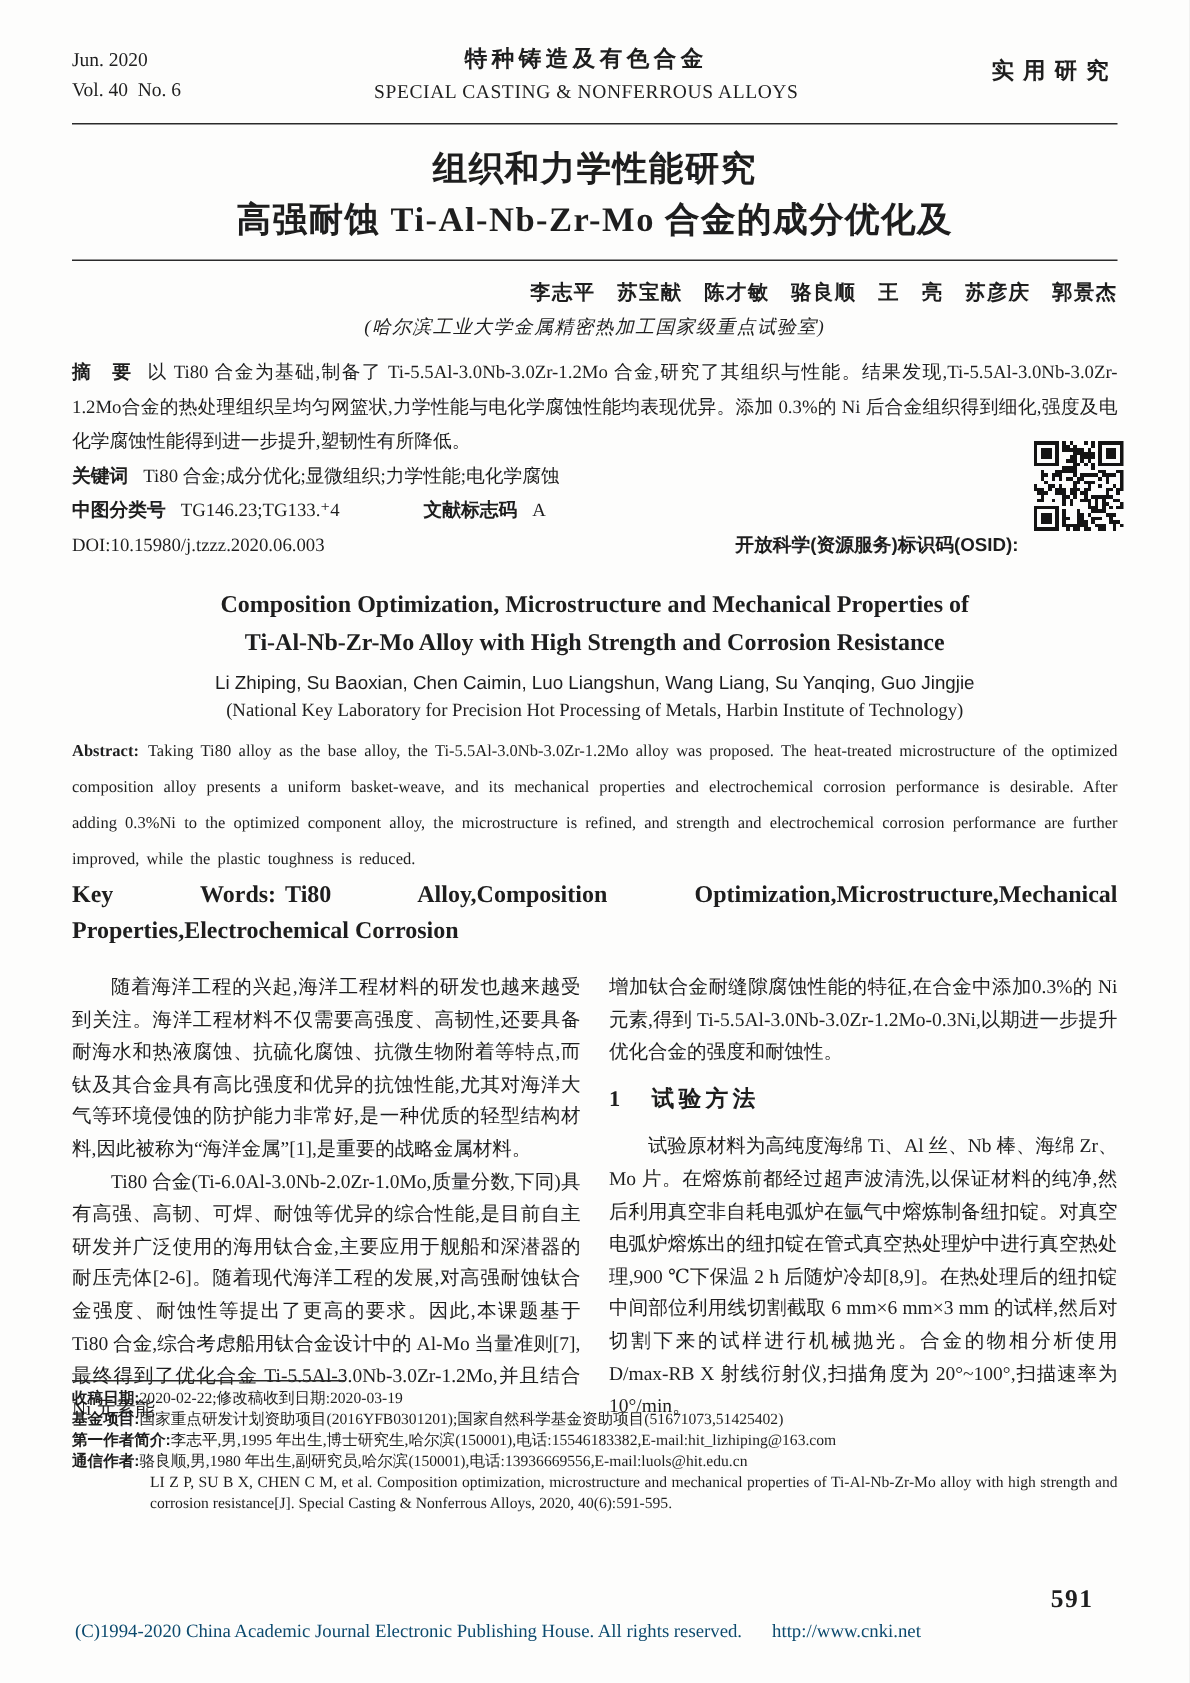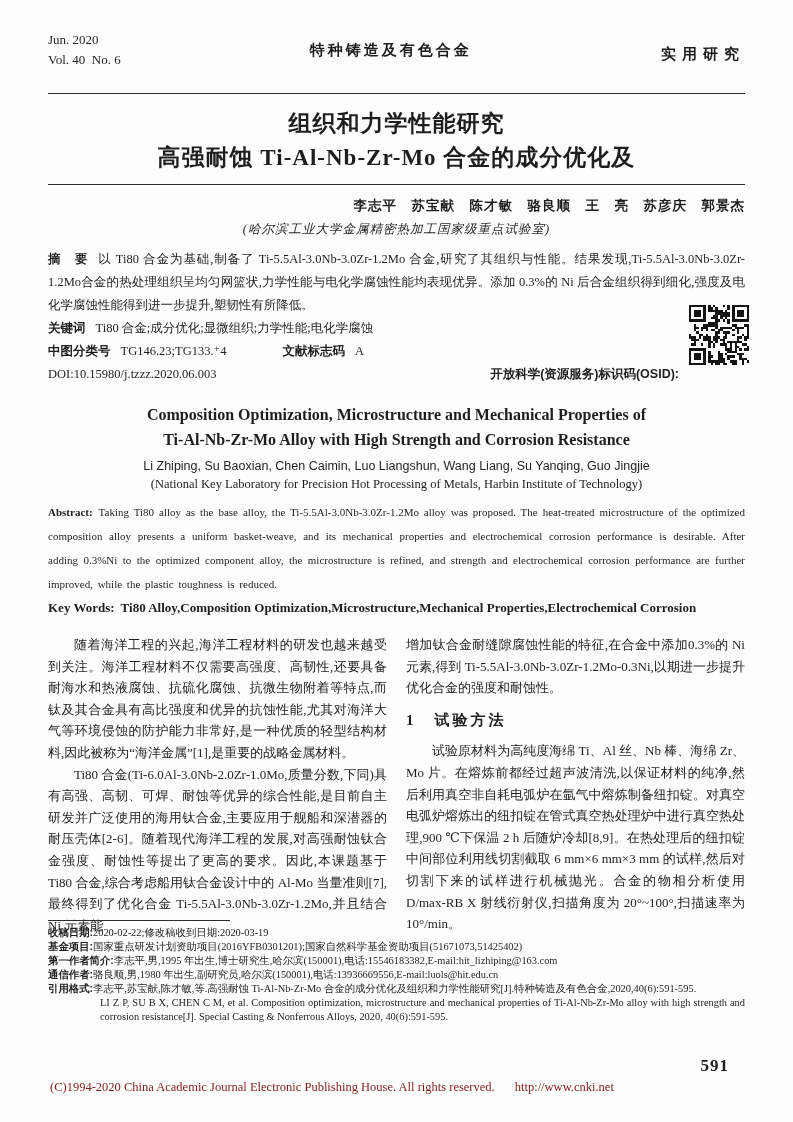--- a/index.html
+++ b/index.html
@@ -6,22 +6,22 @@
   html,body { background:#e8e8e8; }
   .page{
     position:relative; width:793px; height:1122px; margin:0 auto;
     background:#fdfdfc; color:#1e1e1e;
     font-family:"Liberation Serif","DejaVu Serif",serif;
     overflow:hidden;
   }
   .inner{ padding:30px 48px 0 48px; }
 
   
-  .jheader{ display:flex; justify-content:space-between; align-items:center;
-            border-bottom:1.5px solid #2b2b2b; padding-bottom:23px; }
+  .jheader{ display:flex; justify-content:space-between; align-items:flex-start;
+            border-bottom:1.5px solid #2b2b2b; padding-bottom:11px; }
   .jh-left{ font-size:13px; line-height:20px; white-space:nowrap; }
   .jh-center{ text-align:center; flex:1; }
   .jh-center .cn{ font-size:15px; letter-spacing:3px; font-weight:600; line-height:21px; }
   .jh-center .en{ font-size:13px; letter-spacing:.4px; line-height:20px; }
   .jh-right{ font-family:"Liberation Sans","DejaVu Sans",sans-serif; font-weight:bold;
              font-size:15px; letter-spacing:6px; padding-top:8px; white-space:nowrap; }
 
   
   .title-cn{ text-align:center; padding:13px 0 9px; border-bottom:1.5px solid #2b2b2b; }
   .title-cn .line{ font-size:23px; font-weight:bold; letter-spacing:1px; line-height:34px; }
@@ -41,55 +41,56 @@
   .qr{ position:absolute; right:-4px; top:57px; width:60px; height:60px; }
   .qr rect{ fill:#141414; } .qr{ shape-rendering:crispEdges; }
 
   
   .title-en{ text-align:center; margin-top:16px; }
   .title-en .line{ font-size:16px; font-weight:bold; line-height:25px; }
   .authors-en{ text-align:center; margin-top:7px; font-family:"Liberation Sans","DejaVu Sans",sans-serif; font-size:12.5px; }
   .affil-en{ text-align:center; margin-top:4px; font-size:12.5px; }
   .abstract-en{ margin-top:8px; font-size:11px; line-height:24px; text-align:justify; word-spacing:2px; }
   .abstract-en .lbl{ font-weight:bold; margin-right:6px; }
-  .kw-en{ font-size:13px; line-height:24px; font-weight:bold; text-align:justify; }
+  .kw-en{ font-size:16px; line-height:24px; font-weight:bold; text-align:justify; }
   .kw-en .lbl{ margin-right:6px; }
 
   
   .body-cols{ display:flex; gap:19px; margin-top:14px; height:324px; overflow:hidden; }
   .col{ width:339px; font-size:13px; line-height:21.6px; text-align:justify; }
   .col p.indent{ text-indent:2em; }
   .sec-heading{ font-size:15px; font-weight:600; letter-spacing:3px; margin:11px 0 9px 0; }
 
   
   .footnotes{ position:absolute; left:48px; right:48px; top:920px;
               font-size:10.4px; line-height:14px; }
   .fn-sep{ width:182px; border-top:1.4px solid #2b2b2b; margin-bottom:5px; }
   .fn-row .lbl{ font-family:"Liberation Sans","DejaVu Sans",sans-serif; font-weight:bold; }
   .fn-hang{ padding-left:52px; text-indent:-52px; }
   .fn-en{ padding-left:52px; text-align:justify;font-family:Liberation Serif, serif; }
 
   .page-number{ position:absolute; right:64px; top:1056px; font-size:17px; font-weight:bold; letter-spacing:1px; }
 
-  .copyright{ position:absolute; left:50px; top:1080px; color:#7f1d1d; font-size:12.5px; white-space:nowrap; }
+  .copyright{ position:absolute; left:50px; top:1080px; color:#0c4a6e; font-size:12.5px; white-space:nowrap; }
   .copyright .site{ margin-left:20px; }
 </style>
 </head>
 <body>
 
 <div class="page">
   <div class="inner">
 
     <div class="jheader">
       <div class="jh-left">
         <div>Jun. 2020</div>
         <div>Vol. 40&nbsp;&nbsp;No. 6</div>
       </div>
       <div class="jh-center">
         <div class="cn">特种铸造及有色合金</div>
+        <div class="en">SPECIAL CASTING &amp; NONFERROUS ALLOYS</div>
       </div>
       <div class="jh-right">实用研究</div>
     </div>
 
     <div class="title-cn">
       <div class="line">组织和力学性能研究</div>
       <div class="line">高强耐蚀 Ti-Al-Nb-Zr-Mo 合金的成分优化及</div>
     </div>
 
     <div class="authors-cn">李志平　苏宝献　陈才敏　骆良顺　王　亮　苏彦庆　郭景杰</div>
@@ -436,20 +437,19 @@
       </div>
     </div>
   </div>
 
   <div class="footnotes">
     <div class="fn-sep"></div>
     <div class="fn-row"><span class="lbl">收稿日期:</span><span>2020-02-22;修改稿收到日期:2020-03-19</span></div>
     <div class="fn-row"><span class="lbl">基金项目:</span><span>国家重点研发计划资助项目(2016YFB0301201);国家自然科学基金资助项目(51671073,51425402)</span></div>
     <div class="fn-row"><span class="lbl">第一作者简介:</span><span>李志平,男,1995 年出生,博士研究生,哈尔滨(150001),电话:15546183382,E-mail:hit_lizhiping@163.com</span></div>
     <div class="fn-row"><span class="lbl">通信作者:</span><span>骆良顺,男,1980 年出生,副研究员,哈尔滨(150001),电话:13936669556,E-mail:luols@hit.edu.cn</span></div>
-    <div class="fn-row fn-hang"><span class="lbl">引用格式:</span><span>李志平,苏宝献,陈才敏,等.高强耐蚀 Ti-Al-Nb-Zr-Mo 合金的成分优化及组织和力学性能研究[J].特种铸造及有色合金,2020,40(6):591-595.</span></div>
     <div class="fn-row fn-en"><span>LI Z P, SU B X, CHEN C M, et al. Composition optimization, microstructure and mechanical properties of Ti-Al-Nb-Zr-Mo alloy with high strength and corrosion resistance[J]. Special Casting &amp; Nonferrous Alloys, 2020, 40(6):591-595.</span></div>
   </div>
 
   <div class="page-number">591</div>
 
   <div class="copyright"><span>(C)1994-2020 China Academic Journal Electronic Publishing House. All rights reserved.</span><span class="site">http://www.cnki.net</span></div>
 </div>
 
 </body></html>

